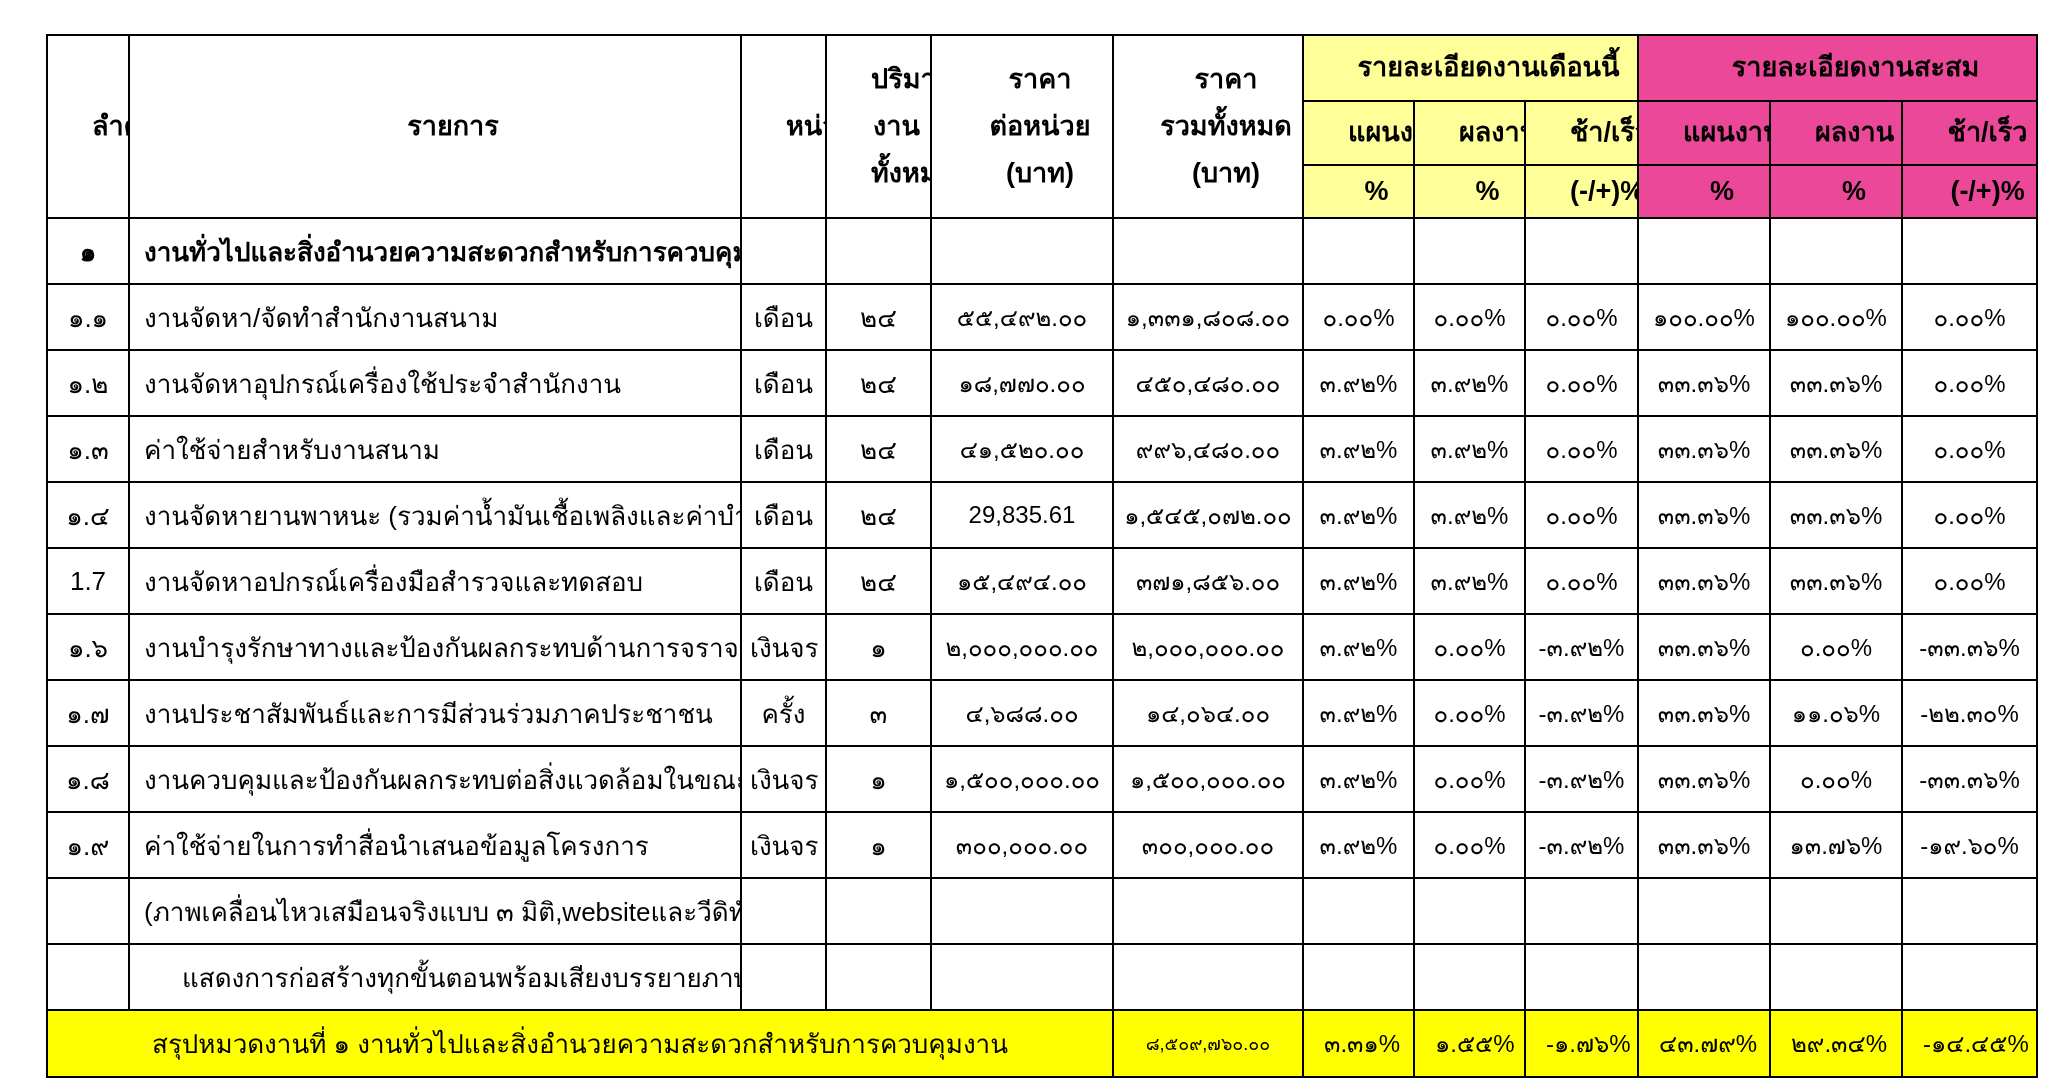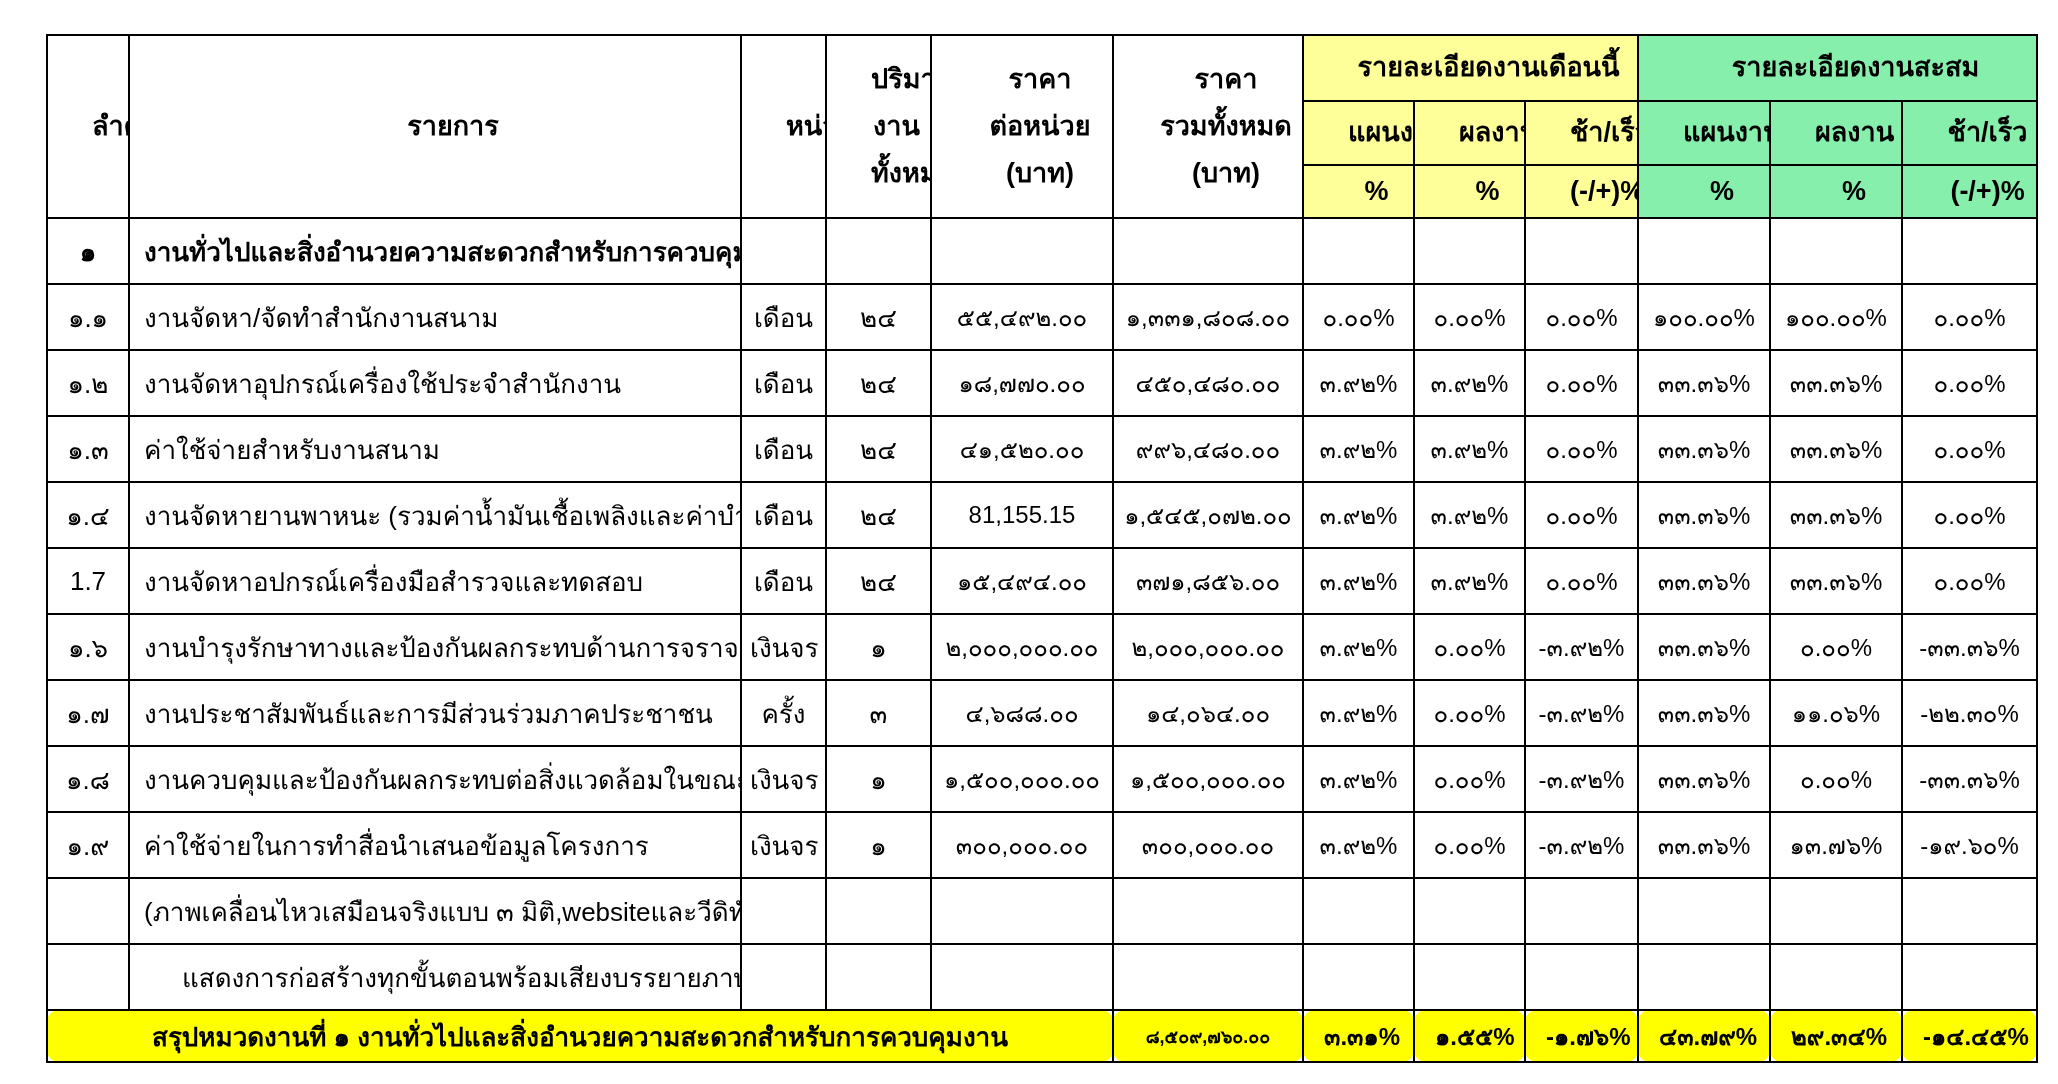--- a/index.html
+++ b/index.html
@@ -31,21 +31,21 @@
     white-space: nowrap;
   }
   thead th {
     font-weight: bold;
     font-size: 27px;
     line-height: 1.25;
     padding-left: 44px;
   }
   .multiline { white-space: pre-line; line-height: 1.75; }
   .group-month { background: #FFFF99; margin-top: 20px; }
-  .group-cum   { background: #86efac; }
+  .group-cum   { background: #ec4899; }
   .h-row1 { height: 66px; }
   .h-row2 { height: 64px; }
   .h-row3 { height: 53px; }
   .h-row3 th { border-top: 1px solid #ffffff; }
   tbody td {
     height: 66px;
     font-size: 25px;
   }
   td.col-item {
     text-align: left;
@@ -57,24 +57,23 @@
   td.col-unit_price, td.col-total_price,
   td.col-m_plan, td.col-m_actual, td.col-m_diff,
   td.col-c_plan, td.col-c_actual, td.col-c_diff {
     font-size: 24px;
     padding: 0 3px;
   }
   tr.section td { font-weight: bold; }
   tr.note2 td.col-item { padding-left: 52px; }
   tr.summary td {
     background: #FFFF00;
-    font-weight: bold;
-    height: 52px;
+    font-weight: normal;
+    height: 67px;
     font-size: 26px;
-    border-radius: 12px;
   }
   tr.summary td.sum-total { font-size: 18px; }
   tr.summary td.sum-pct { font-size: 24px; padding: 0 20px; }
 </style>
 </head>
 <body>
 
 <div class="page">
   <table class="report">
     <colgroup>
@@ -180,21 +179,21 @@
           <td class="col-m_diff">๐.๐๐%</td>
           <td class="col-c_plan">๓๓.๓๖%</td>
           <td class="col-c_actual">๓๓.๓๖%</td>
           <td class="col-c_diff">๐.๐๐%</td>
         </tr>
         <tr class="item">
           <td class="col-no">๑.๔</td>
           <td class="col-item">งานจัดหายานพาหนะ (รวมค่าน้ำมันเชื้อเพลิงและค่าบำรุงรักษา)</td>
           <td class="col-unit">เดือน</td>
           <td class="col-qty">๒๔</td>
-          <td class="col-unit_price">81,155.15</td>
+          <td class="col-unit_price">29,835.61</td>
           <td class="col-total_price">๑,๕๔๕,๐๗๒.๐๐</td>
           <td class="col-m_plan">๓.๙๒%</td>
           <td class="col-m_actual">๓.๙๒%</td>
           <td class="col-m_diff">๐.๐๐%</td>
           <td class="col-c_plan">๓๓.๓๖%</td>
           <td class="col-c_actual">๓๓.๓๖%</td>
           <td class="col-c_diff">๐.๐๐%</td>
         </tr>
         <tr class="item">
           <td class="col-no">1.7</td>

